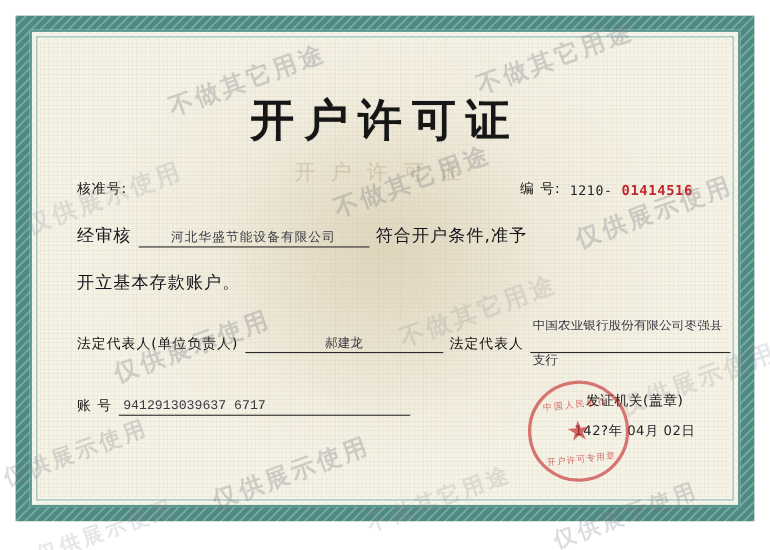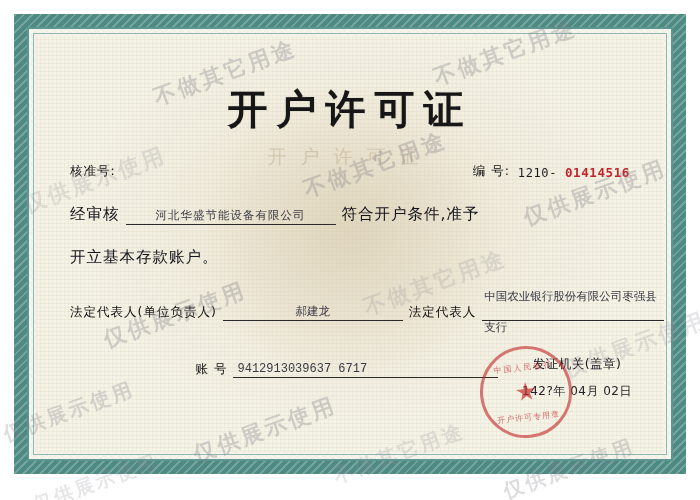--- a/index.html
+++ b/index.html
@@ -202,21 +202,20 @@
     font-size: 11.5px;
     color: #3a3a44;
     white-space: nowrap;
   }
   .spacer-mid { width: 46px; }
 
   .row-acct {
     margin-top: 36px;
     display: flex;
     align-items: flex-end;
-    justify-content: center;
   }
   .fill-acct { width: 265px; }
   .fill-acct .hand { text-align: left; padding-left: 4px; font-size: 12px; }
 
   
   .issuer {
     position: absolute;
     right: 32px;
     bottom: 52px;
     text-align: center;

